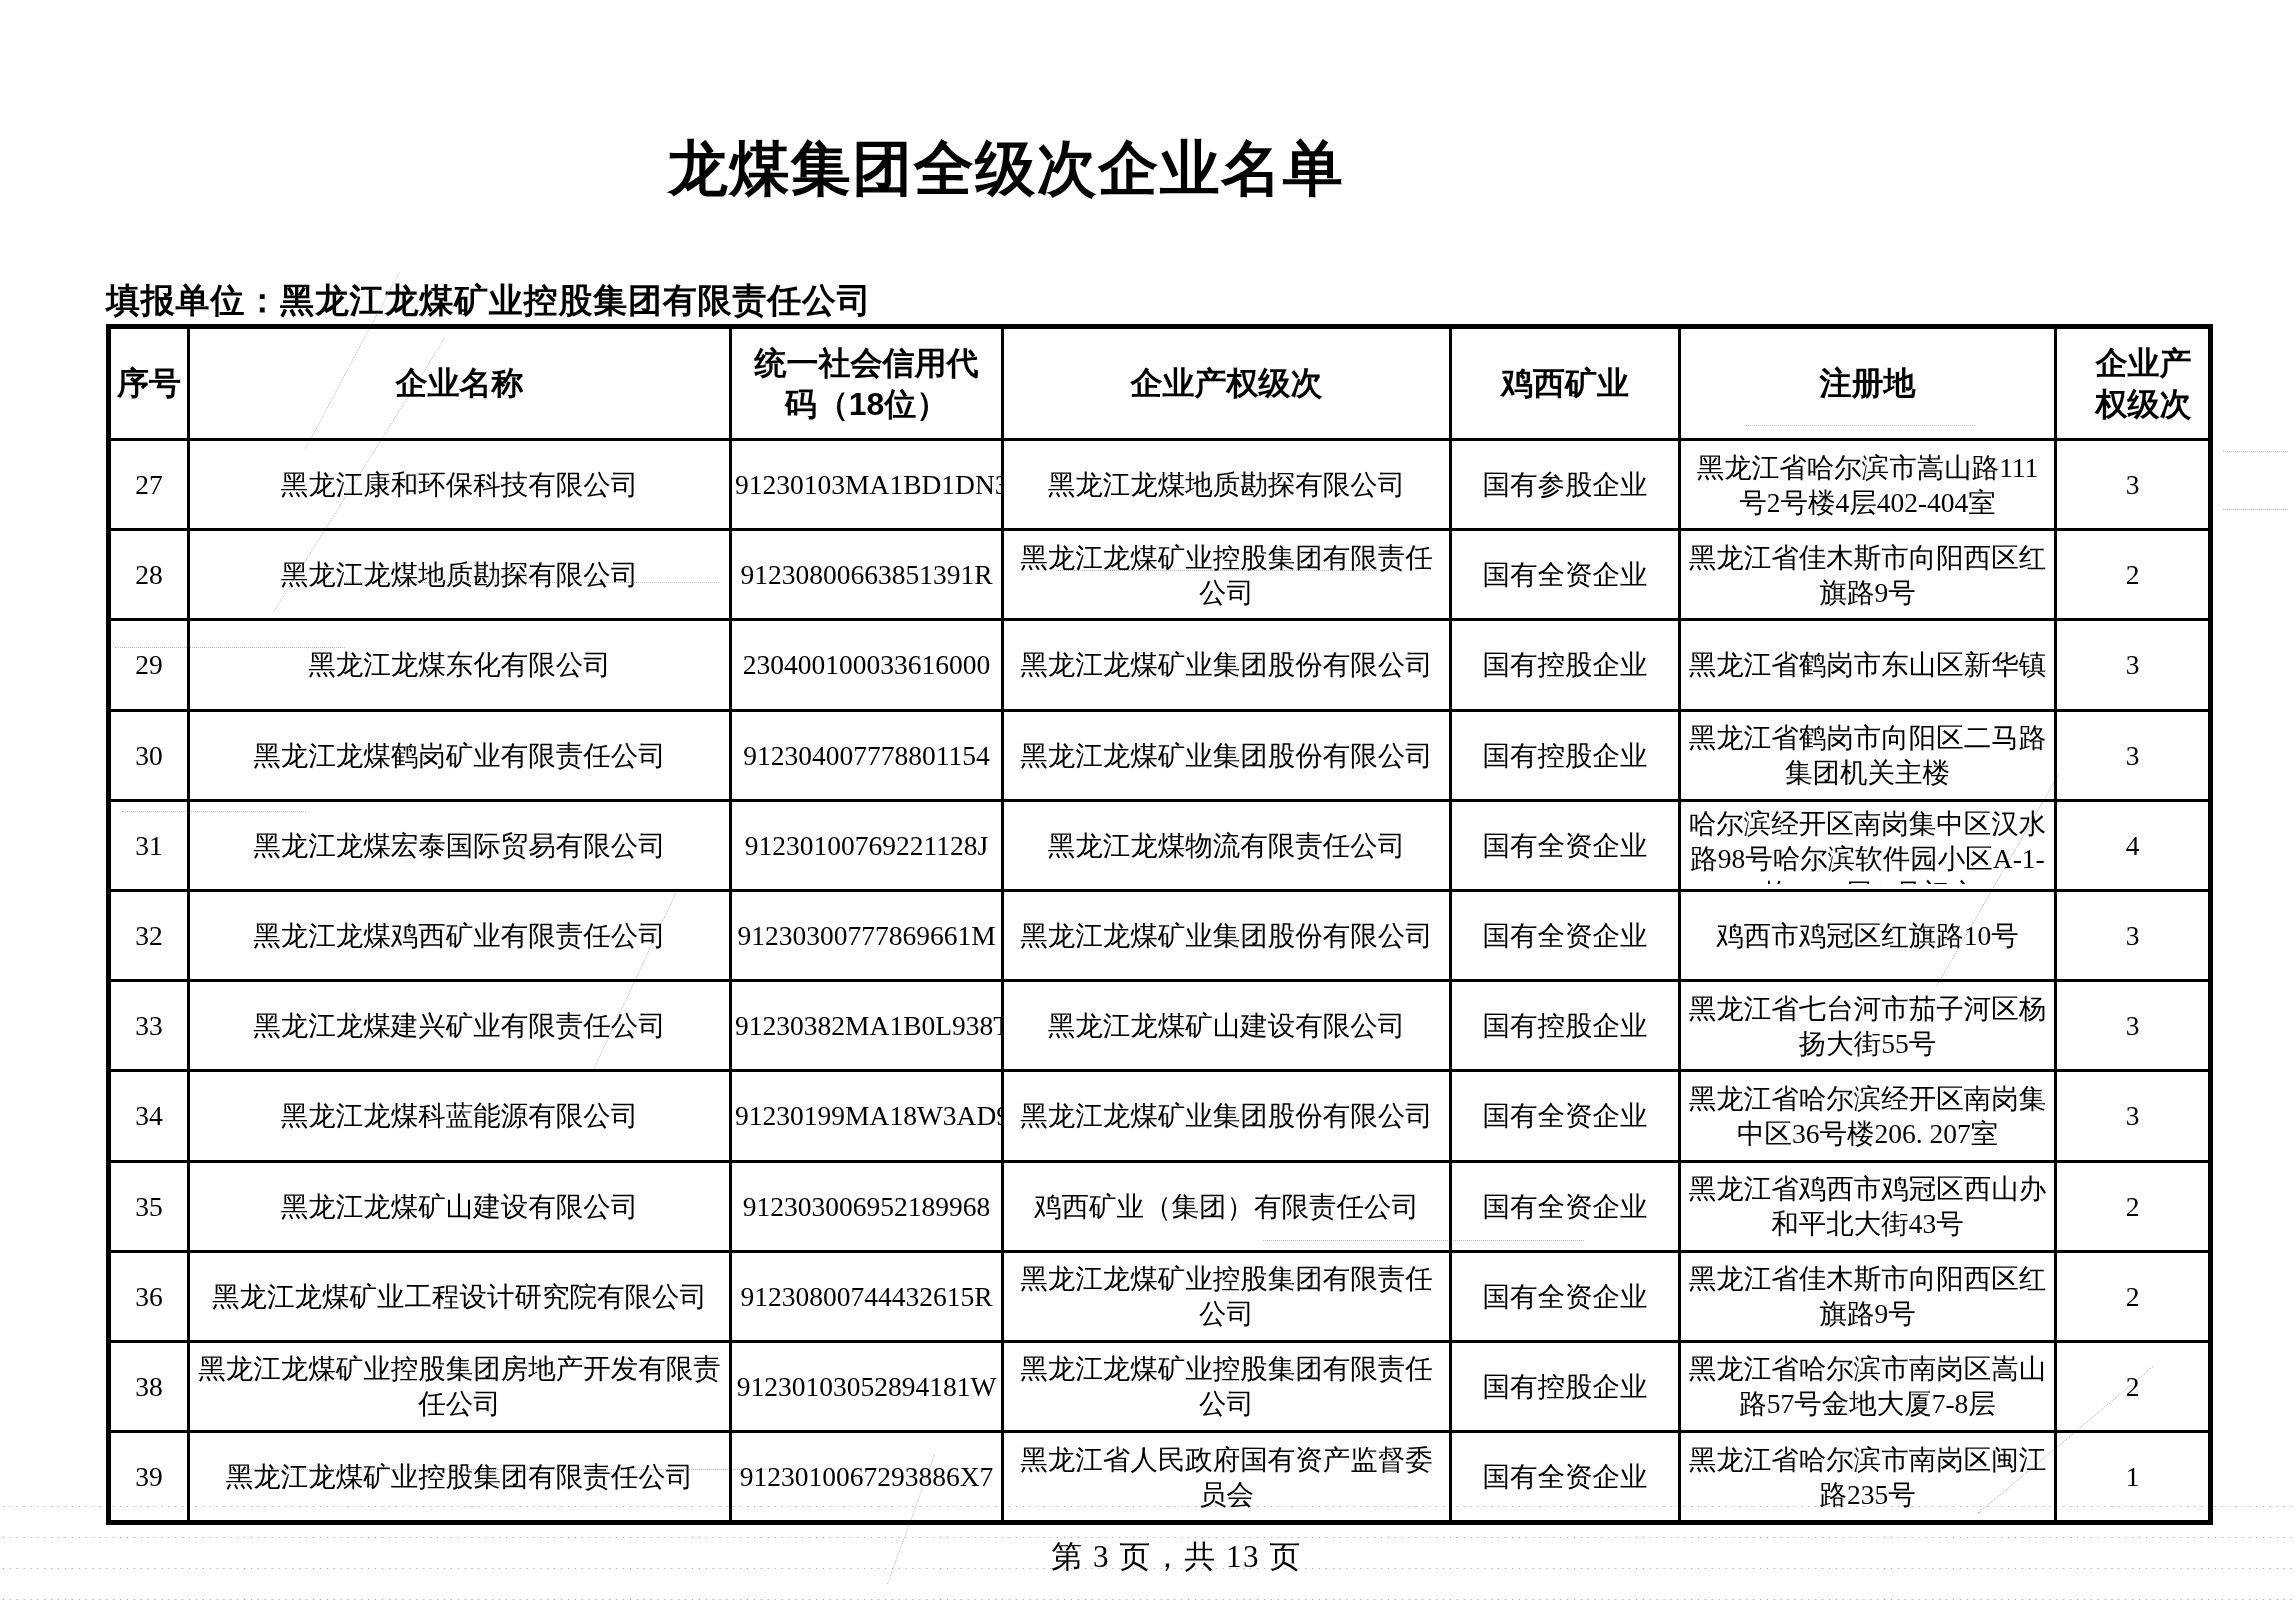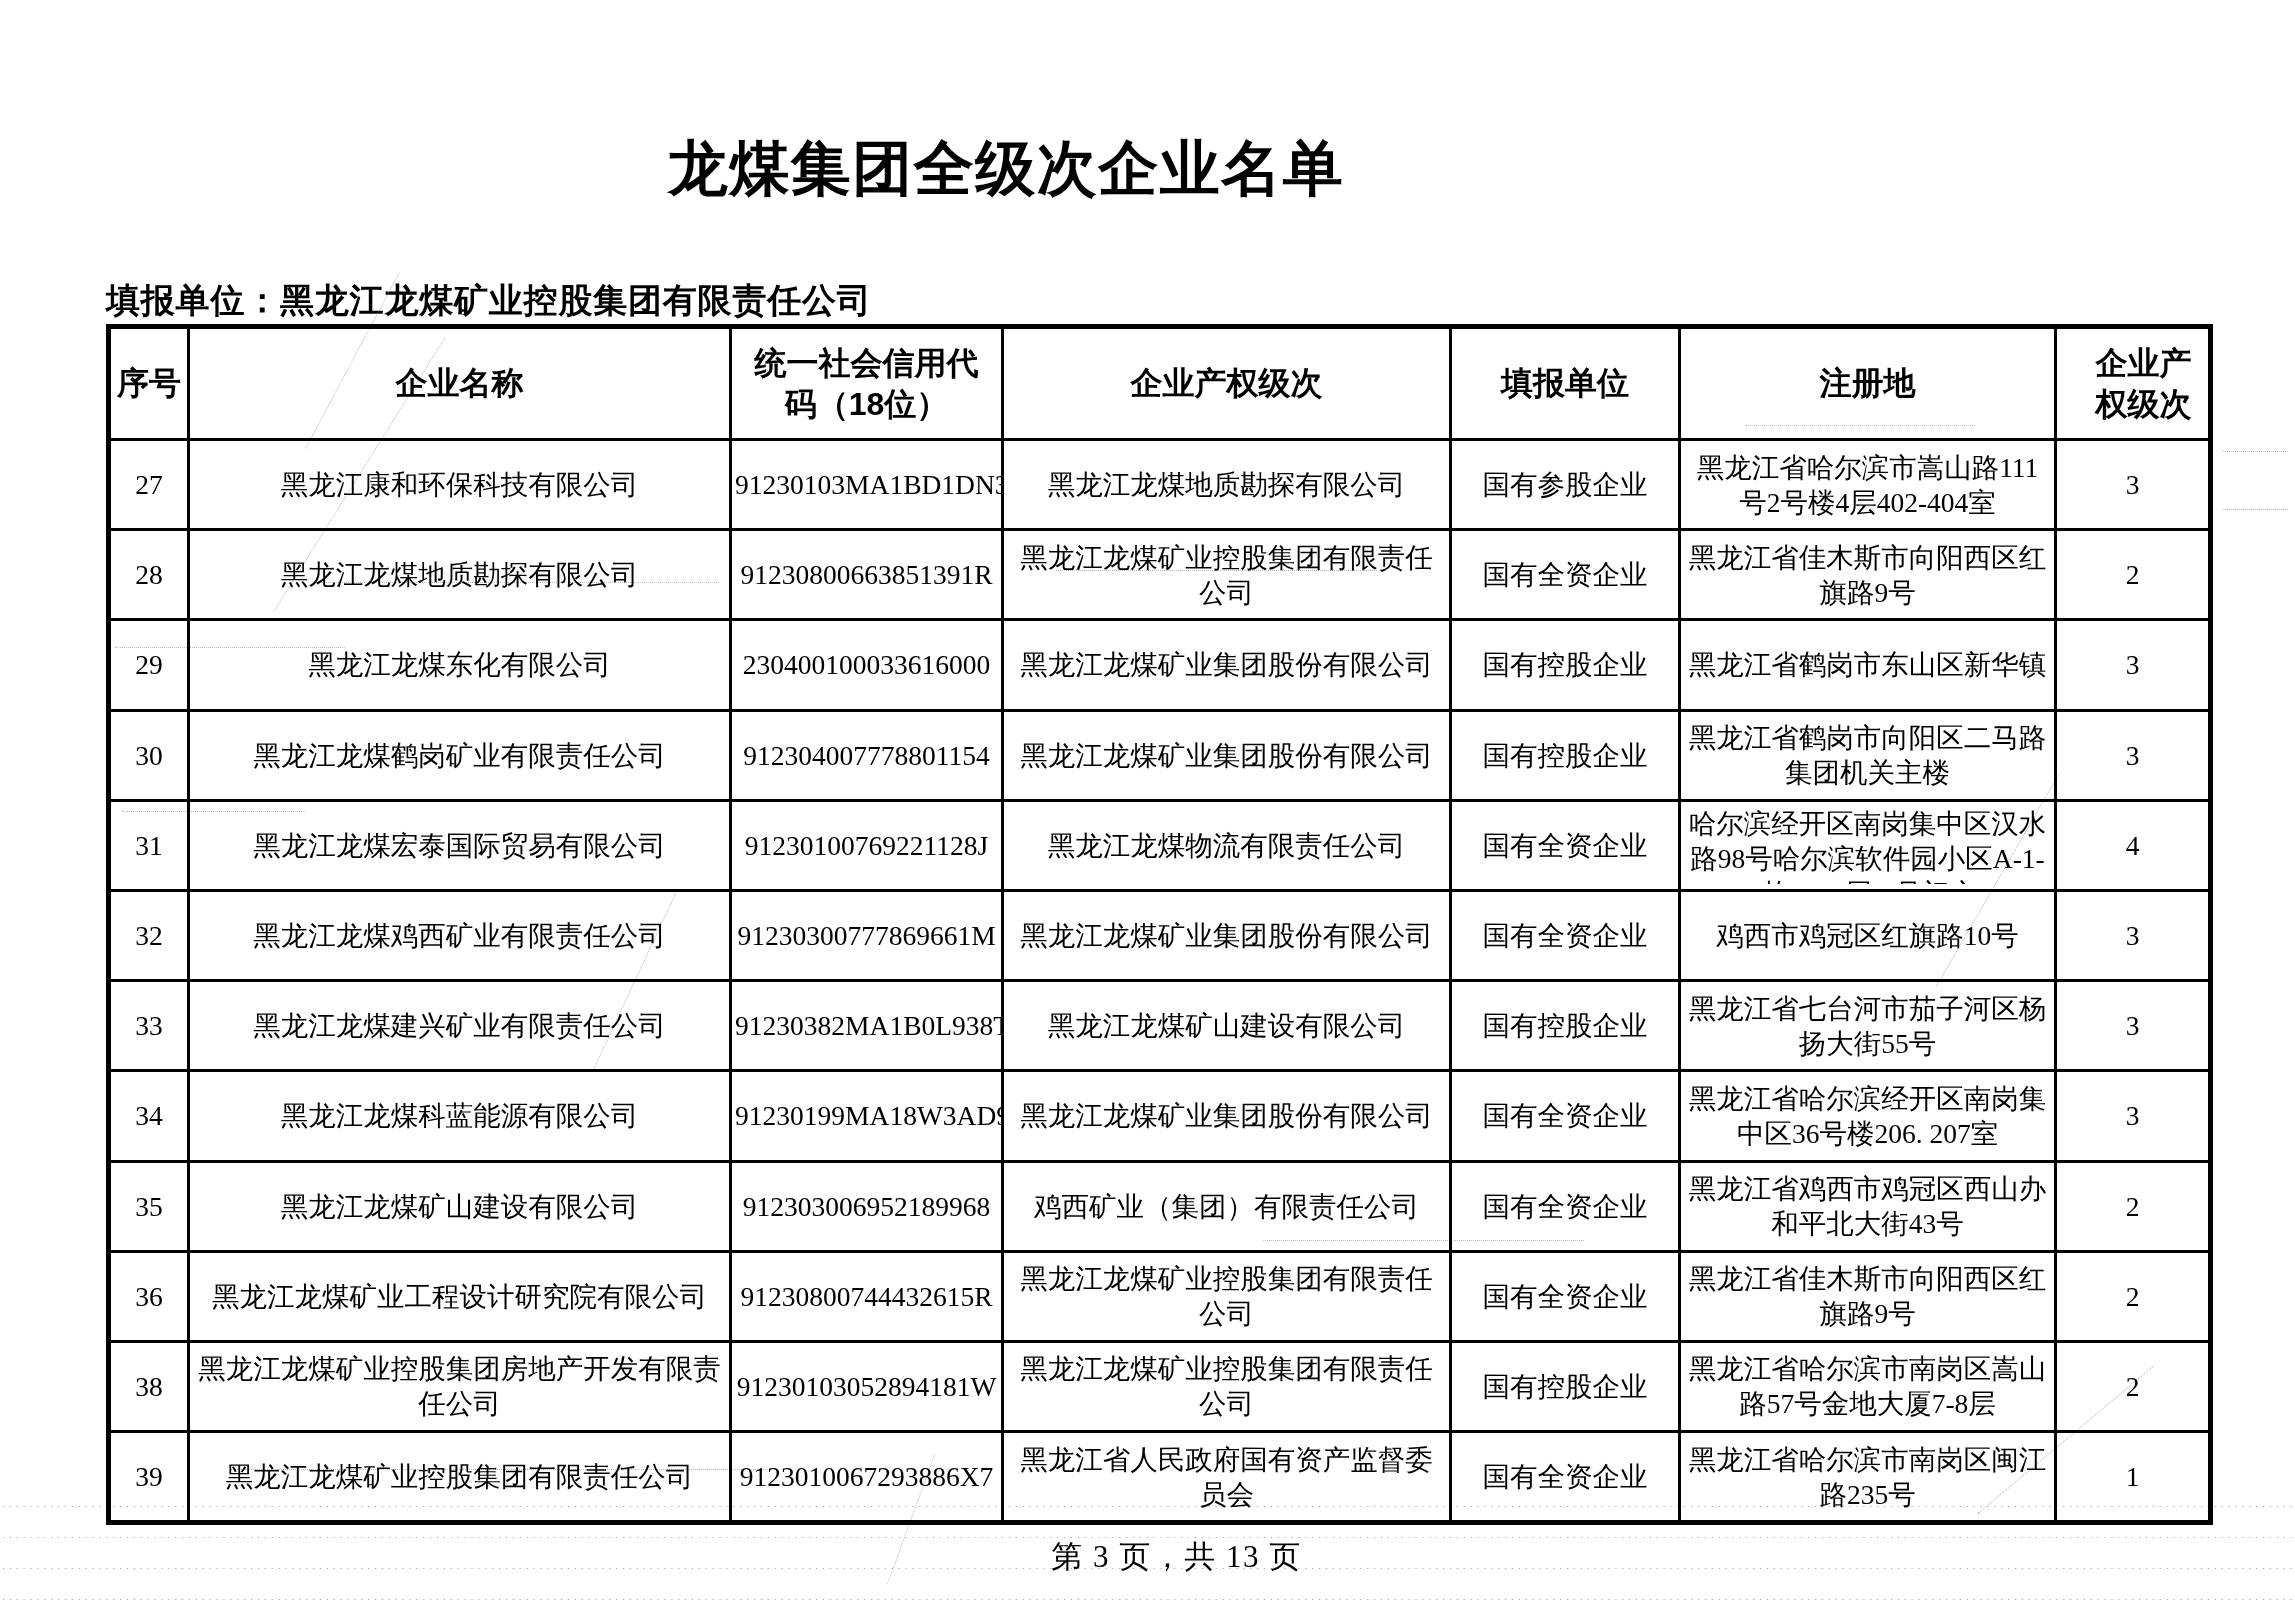--- a/index.html
+++ b/index.html
@@ -155,21 +155,21 @@
       <col style="width:229px">
       <col style="width:376px">
       <col style="width:155px">
     </colgroup>
     <thead>
       <tr>
         <th><span>序号</span></th>
         <th><span>企业名称</span></th>
         <th><span class="hdr-narrow-code">统一社会信用代码（18位）</span></th>
         <th><span>企业产权级次</span></th>
-        <th><span>填报单位</span></th>
+        <th><span>鸡西矿业</span></th>
         <th><span>注册地</span></th>
         <th><span class="hdr-narrow-level">企业产权级次</span></th>
       </tr>
     </thead>
     <tbody>
     <tr>
       <td class="cell-seq">27</td>
       <td class="cell-name">黑龙江康和环保科技有限公司</td>
       <td class="cell-code">91230103MA1BD1DN39</td>
       <td class="cell-investor">黑龙江龙煤地质勘探有限公司</td>

